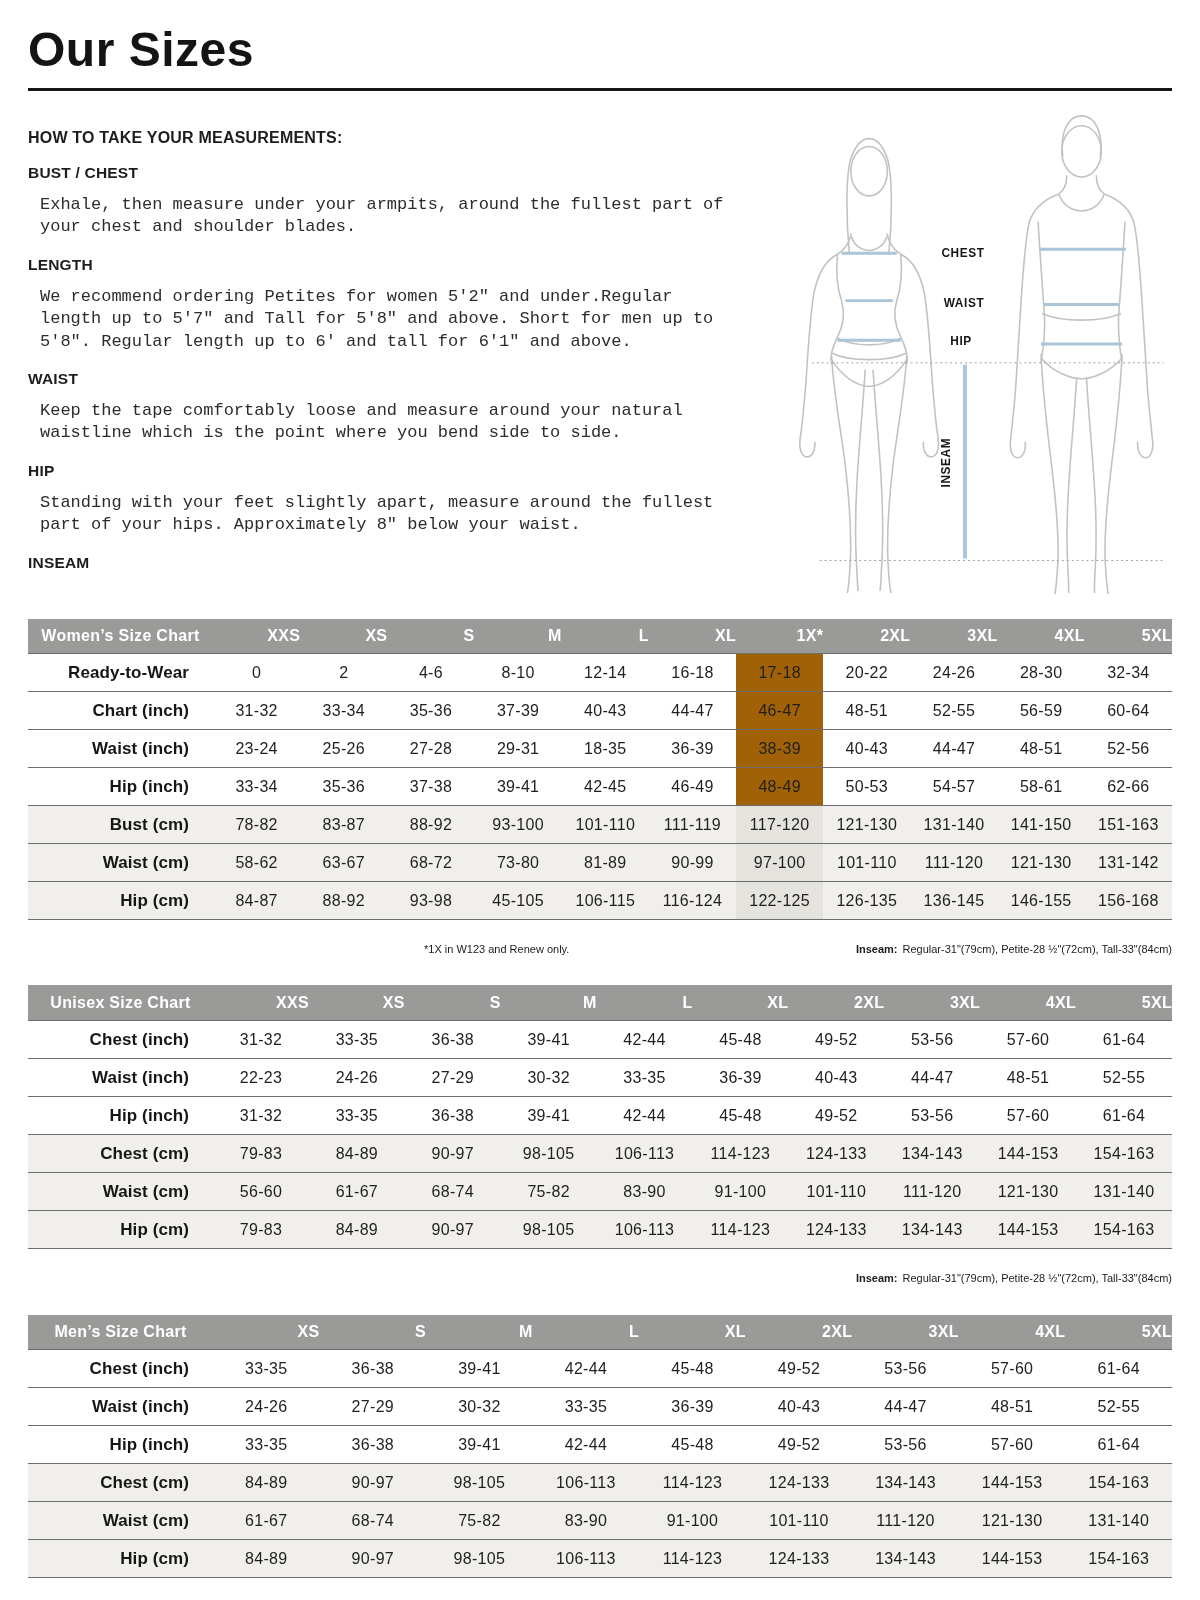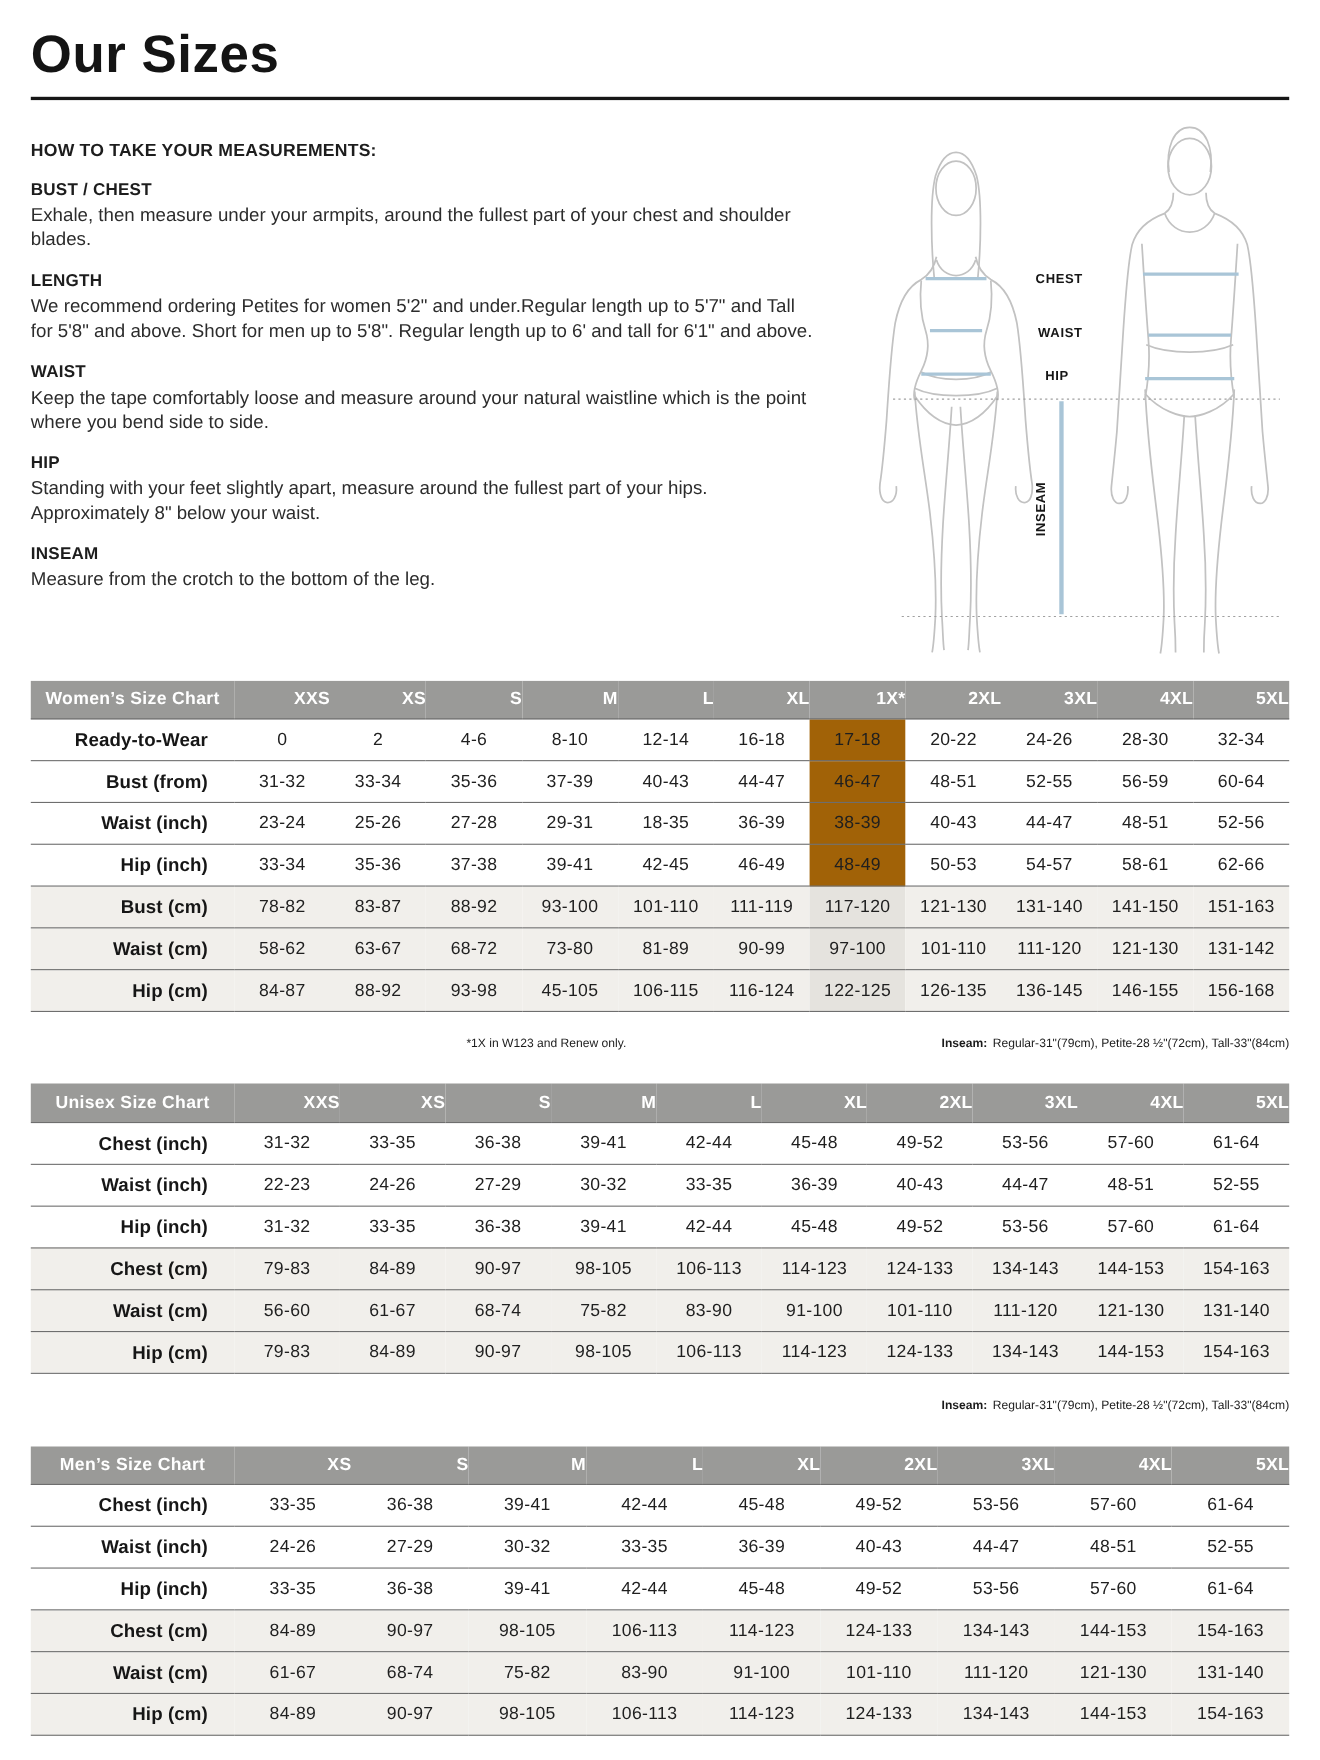--- a/index.html
+++ b/index.html
@@ -18,21 +18,21 @@
     font-size: 48px; font-weight: 800; letter-spacing: 0.5px;
     line-height: 1.1; color: #141414;
   }
   .title-rule { border: none; border-top: 3px solid #161616; margin: 11px 0 0 0; }
 
   
   .top-section { display: flex; margin-top: 14px; height: 494px; }
   .instructions { width: 724px; }
   .how-heading { font-size: 16px; font-weight: 800; margin: 24px 0 0 0; letter-spacing: 0.2px; }
   .sec-title { font-size: 15.5px; font-weight: 800; margin: 17px 0 3px 0; letter-spacing: 0.2px; }
-  .sec-body { font-size: 17px; line-height: 1.32; margin: 0; max-width: 712px; color: #2c2c2c; }
+  .sec-body { font-size: 17px; line-height: 1.32; margin: 12px; max-width: 712px; color: #2c2c2c; font-family: Liberation Mono, monospace; }
 
   .figure-wrap { margin-left: auto; width: 420px; height: 494px; }
 
   
   .size-table {
     width: 100%; border-collapse: collapse; table-layout: fixed;
     margin-top: 20px;
   }
   .size-table thead tr { background: #9a9a98; }
   .size-table th {
@@ -80,21 +80,20 @@
       <div>
           <h3 class="sec-title">BUST / CHEST</h3>
           <p class="sec-body">Exhale, then measure under your armpits, around the fullest part of your chest and shoulder blades.</p>
           <h3 class="sec-title">LENGTH</h3>
           <p class="sec-body">We recommend ordering Petites for women 5'2" and under.Regular length up to 5'7" and Tall for 5'8" and above. Short for men up to 5'8". Regular length up to 6' and tall for 6'1" and above.</p>
           <h3 class="sec-title">WAIST</h3>
           <p class="sec-body">Keep the tape comfortably loose and measure around your natural waistline which is the point where you bend side to side.</p>
           <h3 class="sec-title">HIP</h3>
           <p class="sec-body">Standing with your feet slightly apart, measure around the fullest part of your hips. Approximately 8" below your waist.</p>
           <h3 class="sec-title">INSEAM</h3>
-          <p class="sec-body">Measure from the crotch to the bottom of the leg.</p>
         </div>
     </div>
 
     <div class="figure-wrap">
       <svg width="420" height="494" viewBox="0 0 420 500">
 
         <g stroke="#c2c2c2" fill="none" stroke-width="1.6">
           <path d="M96,150 C93,120 92,76 97,56 C102,40 109,34 116,34 C123,34 130,40 135,56 C140,76 139,120 136,150"></path>
           <ellipse cx="116" cy="67" rx="18.5" ry="25"></ellipse>
           <path d="M98,130 C96,140 92,146 84,151 C72,157 64,171 60,191 C56,216 54,251 52,281 C50,306 48,326 46,339 C45,349 48,355 52,356 C58,357 62,350 61,341"></path>
@@ -190,21 +189,21 @@
           <td>8-10</td>
           <td>12-14</td>
           <td>16-18</td>
           <td class="hl">17-18</td>
           <td>20-22</td>
           <td>24-26</td>
           <td>28-30</td>
           <td>32-34</td>
         </tr>
         <tr>
-          <td class="rowlabel">Bust (from)</td>
+          <td class="rowlabel">Chart (inch)</td>
           <td>31-32</td>
           <td>33-34</td>
           <td>35-36</td>
           <td>37-39</td>
           <td>40-43</td>
           <td>44-47</td>
           <td class="hl">46-47</td>
           <td>48-51</td>
           <td>52-55</td>
           <td>56-59</td>

